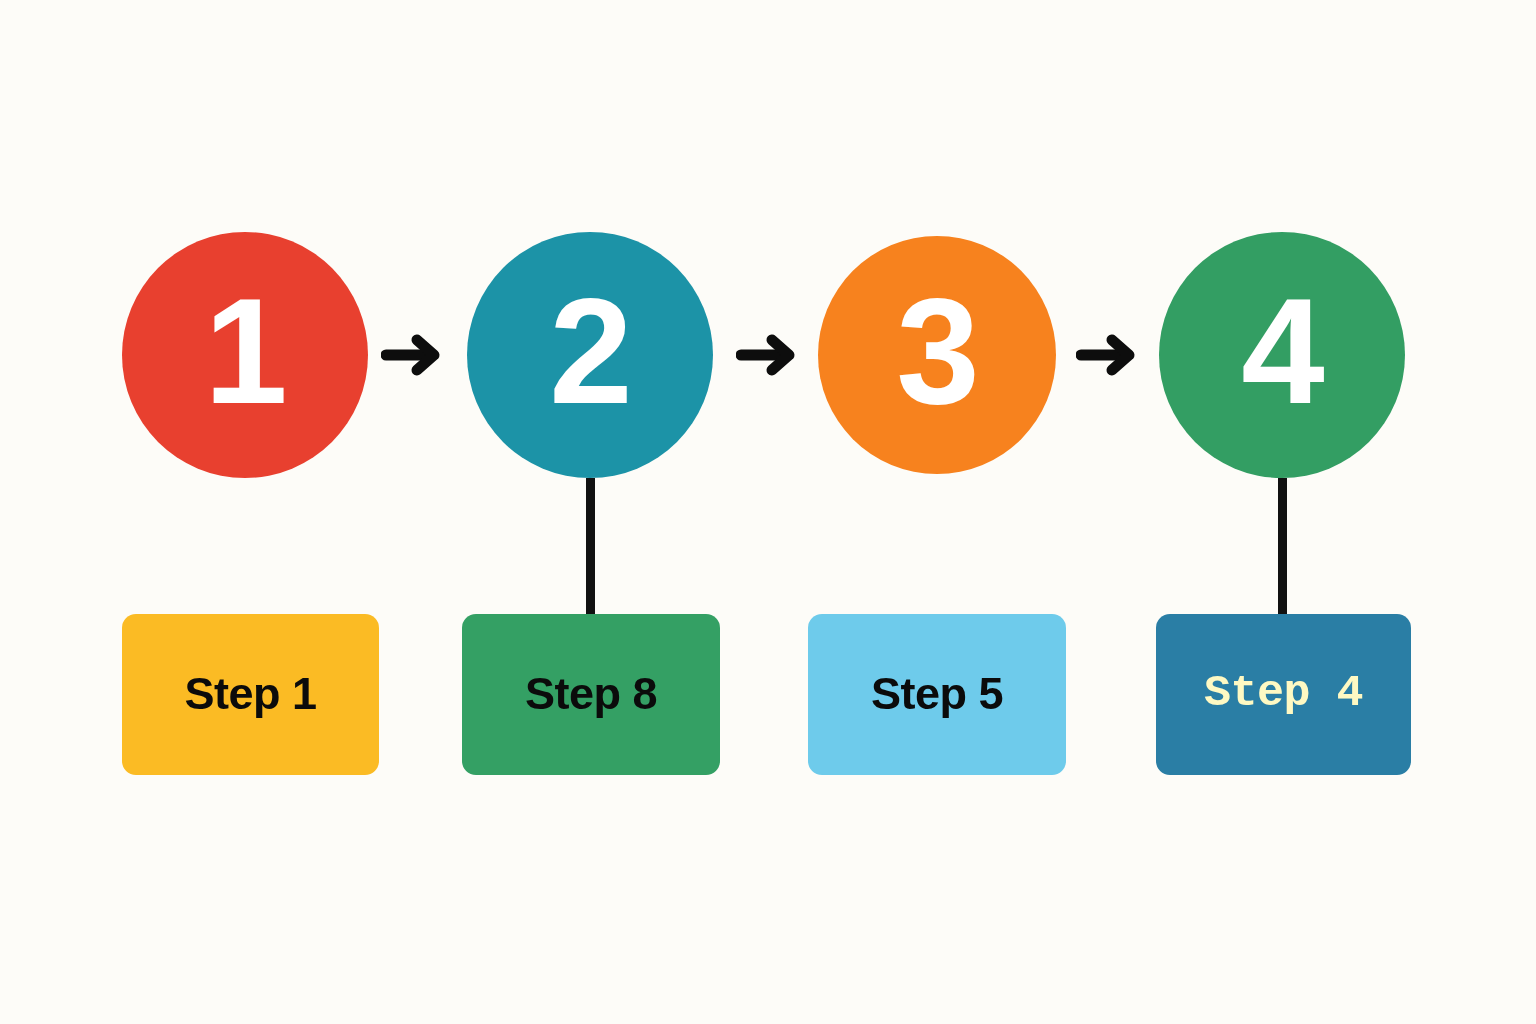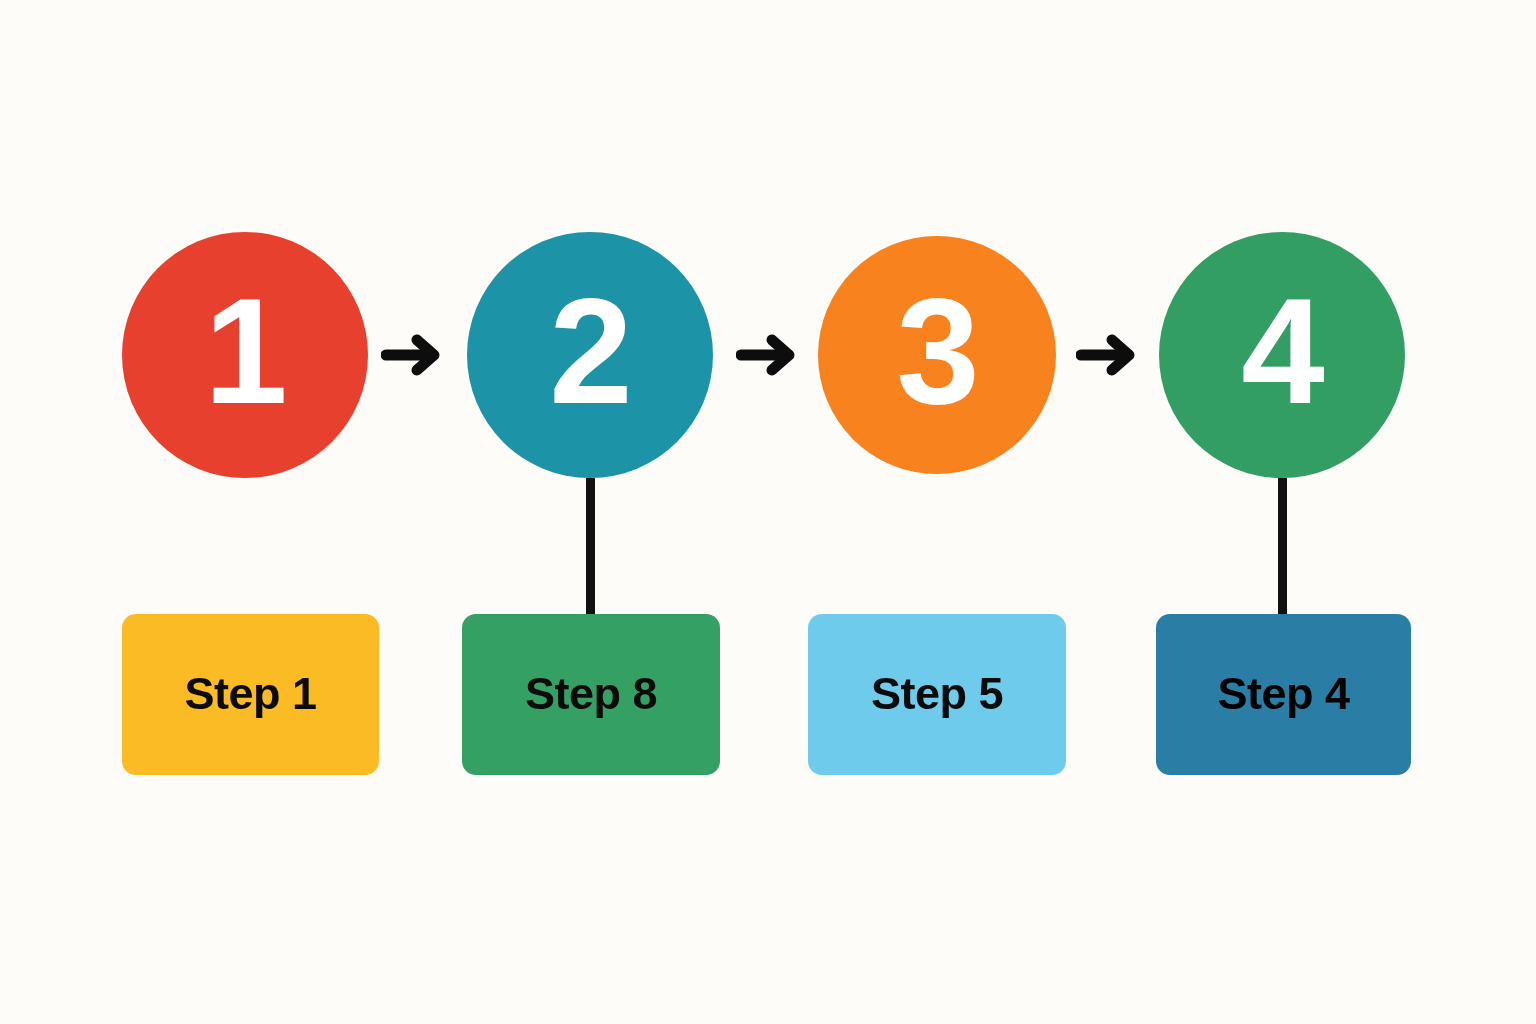--- a/index.html
+++ b/index.html
@@ -127,16 +127,16 @@
   <div class="step-box" id="b0" style="left: 122px; top: 614px; width: 257px; height: 161px; background: rgb(251, 187, 36);">
     <span class="label" style="color: rgb(11, 11, 11);">Step 1</span>
   </div>
   <div class="step-box" id="b1" style="left: 462px; top: 614px; width: 258px; height: 161px; background: rgb(52, 160, 100);">
     <span class="label" style="color: rgb(11, 11, 11);">Step 8</span>
   </div>
   <div class="step-box" id="b2" style="left: 808px; top: 614px; width: 258px; height: 161px; background: rgb(110, 203, 235);">
     <span class="label" style="color: rgb(11, 11, 11);">Step 5</span>
   </div>
   <div class="step-box" id="b3" style="left: 1156px; top: 614px; width: 255px; height: 161px; background: rgb(42, 126, 165);">
-    <span class="label" style="color: #000000;">Step 4</span>
+    <span class="label" style="color: #fef9c3; font-family: Liberation Mono, monospace;">Step 4</span>
   </div>
 
 </div>
 
 </body></html>

